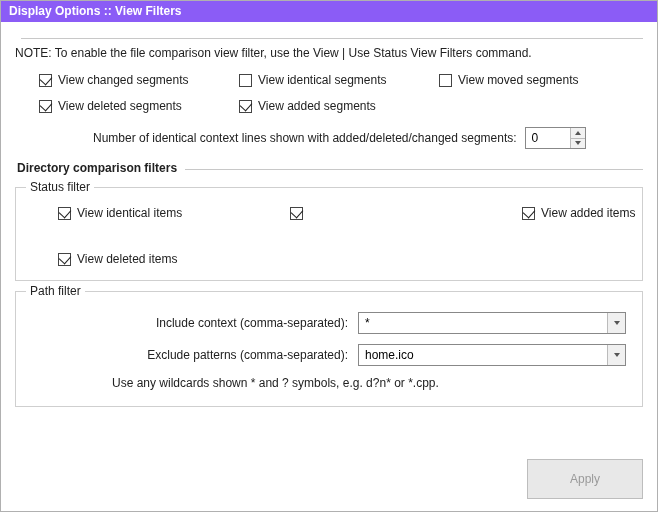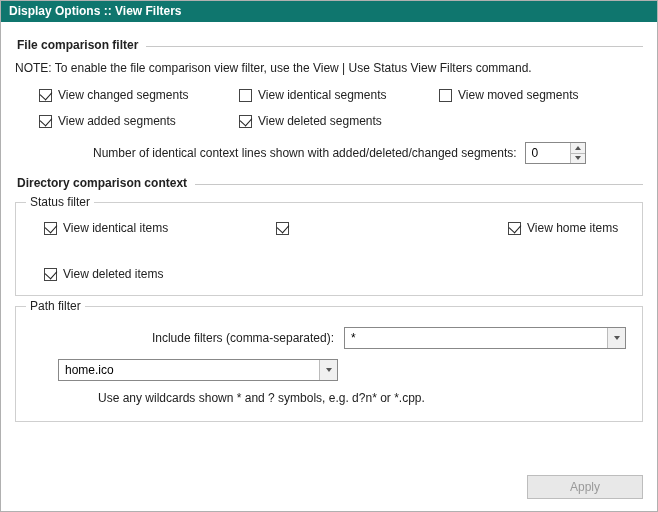--- a/index.html
+++ b/index.html
@@ -9,21 +9,21 @@
     font-size: 12px;
     color: #222;
     background: #fff;
     width: 658px;
     height: 512px;
     border: 1px solid #b0b0b0;
     position: relative;
     overflow: hidden;
   }
   .titlebar {
-    background: #0f766e;
+    background: #8b5cf6;
     color: #fff;
     font-weight: bold;
     padding: 3px 8px 4px 8px;
     font-size: 12px;
   }
   .content {
     padding: 10px 14px 0 14px;
   }
   .fieldset {
     border: none;
@@ -118,21 +118,21 @@
     background: #f2f2f2;
   }
   .number-wrap .sp + .sp { border-top: 1px solid #bbb; }
   .tri-up, .tri-down { width: 0; height: 0; border-left: 3px solid transparent; border-right: 3px solid transparent; }
   .tri-up { border-bottom: 4px solid #555; }
   .tri-down { border-top: 4px solid #555; }
 
   .innerbox {
     border: 1px solid #cfcfcf;
     margin: 10px 0 0 0;
-    padding: 8px 12px 14px 12px;
+    padding: 8px 12px 14px 26px;
     position: relative;
   }
   .innerbox .ib-title {
     position: absolute;
     top: -8px;
     left: 10px;
     background: #fff;
     padding: 0 4px;
     font-size: 12px;
   }
@@ -177,63 +177,62 @@
 
   .footer {
     position: absolute;
     right: 14px;
     bottom: 12px;
     display: flex;
     justify-content: flex-end;
   }
   .apply-btn {
     width: 116px;
-    height: 24px;
+    height: 40px;
     border: 1px solid #bdbdbd;
     background: #e8e8e8;
     color: #9a9a9a;
     font-family: inherit;
     font-size: 12px;
     cursor: default;
   }
 </style>
 </head>
 <body>
 
 <div class="titlebar">Display Options :: View Filters</div>
 
 <div class="content">
 
   <div class="fieldset">
     <div class="legend-line">
-      <div class="legend">File comparison filter</div>
       <div class="rule"></div>
     </div>
     <div class="note">NOTE: To enable the file comparison view filter, use the View | Use Status View Filters command.</div>
 
     <div class="checks">
       <label class="chk">
         <span class="box checked"></span>
         <span>View changed segments</span>
       </label>
       <label class="chk">
         <span class="box"></span>
         <span>View identical segments</span>
       </label>
       <label class="chk">
         <span class="box"></span>
         <span>View moved segments</span>
       </label>
       <label class="chk">
         <span class="box checked"></span>
+        <span>View deleted segments</span>
+      </label>
+      <label class="chk">
+        <span class="box checked"></span>
         <span>View added segments</span>
-      </label>
-      <label class="chk">
-        <span class="box checked"></span>
-        <span>View deleted segments</span>
       </label>
     </div>
 
     <div class="spin-row">
       <span class="lbl">Number of identical context lines shown with added/deleted/changed segments:</span>
       <span class="number-wrap">
         <input type="text" value="0" style="">
         <span class="spins">
           <span class="sp">
               <span class="tri-up"></span>
@@ -241,55 +240,56 @@
           <span class="sp">
               <span class="tri-down"></span>
             </span>
         </span>
       </span>
     </div>
   </div>
 
   <div class="fieldset">
     <div class="legend-line">
-      <div class="legend">Directory comparison context</div>
+      <div class="legend">Directory comparison filters</div>
       <div class="rule"></div>
     </div>
 
     <div class="innerbox">
       <div class="ib-title">Status filter</div>
       <div class="checks">
         <label class="chk">
           <span class="box checked"></span>
           <span>View identical items</span>
         </label>
         <label class="chk">
           <span class="box checked"></span>
         </label>
         <label class="chk">
           <span class="box checked"></span>
-          <span>View home items</span>
+          <span>View added items</span>
         </label>
         <label class="chk">
           <span class="box checked"></span>
           <span>View deleted items</span>
         </label>
       </div>
     </div>
 
     <div class="innerbox">
       <div class="ib-title">Path filter</div>
       <div class="pathgrid">
-        <div class="plabel">Include filters (comma-separated):</div>
+        <div class="plabel">Include context (comma-separated):</div>
         <div class="combo">
           <input type="text" value="*" style="">
           <span class="dd">
               <span class="tri-down"></span>
             </span>
         </div>
+        <div class="plabel">Exclude patterns (comma-separated):</div>
         <div class="combo">
           <input type="text" value="home.ico" style="">
           <span class="dd">
               <span class="tri-down"></span>
             </span>
         </div>
       </div>
       <div class="hint">Use any wildcards shown * and ? symbols, e.g. d?n* or *.cpp.</div>
     </div>
   </div>

